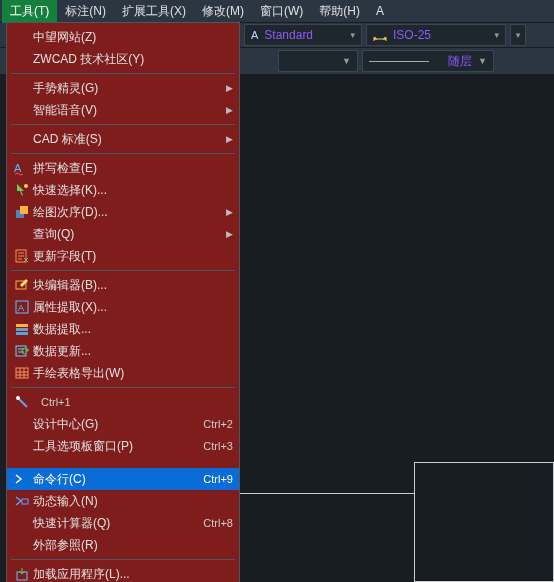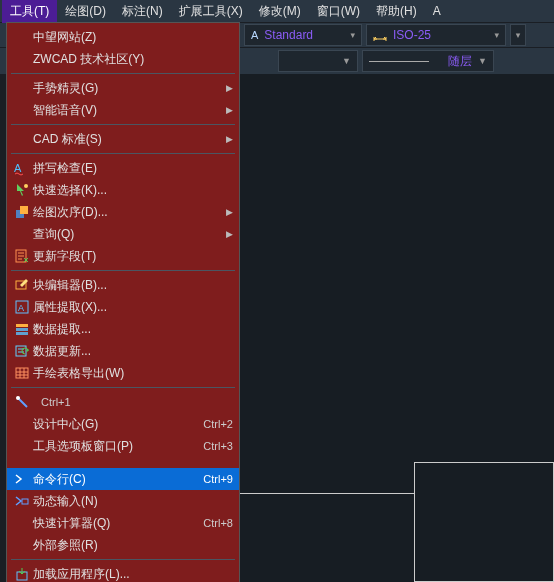--- a/index.html
+++ b/index.html
@@ -17,21 +17,21 @@
   background: #2a3642;
   height: 22px;
   align-items: center;
   padding-left: 2px;
 }
 .menubar-item {
   padding: 3px 8px;
   cursor: pointer;
 }
 .menubar-item.active {
-  background: #4c1d95;
+  background: #15803d;
   color: #fff;
 }
 .toolbar {
   display: flex;
   height: 26px;
   background: #2a3642;
   align-items: center;
   border-top: 1px solid #1a1e24;
   border-bottom: 1px solid #1a1e24;
 }
@@ -138,21 +138,20 @@
   background: #4a5662;
   margin: 3px 4px;
 }
 svg { display: block; }
 </style>
 </head>
 <body>
 
 <div class="menubar">
     <div class="menubar-item active">工具(T)</div>
-    <div class="menubar-item">绘图(D)</div>
     <div class="menubar-item">标注(N)</div>
     <div class="menubar-item">扩展工具(X)</div>
     <div class="menubar-item">修改(M)</div>
     <div class="menubar-item">窗口(W)</div>
     <div class="menubar-item">帮助(H)</div>
     <div class="menubar-item">A</div>
   </div>
 
 <div class="toolbar" style="padding-left:240px;">
   <div class="tb-box" style="width:118px;">

